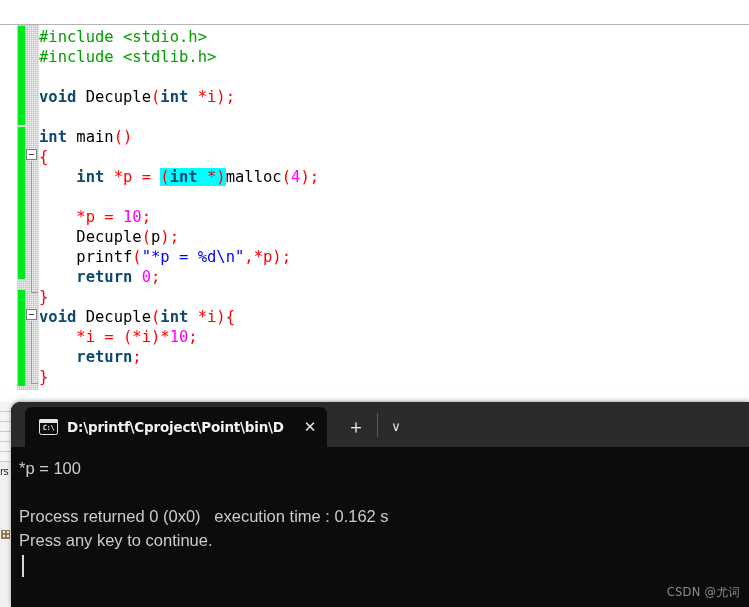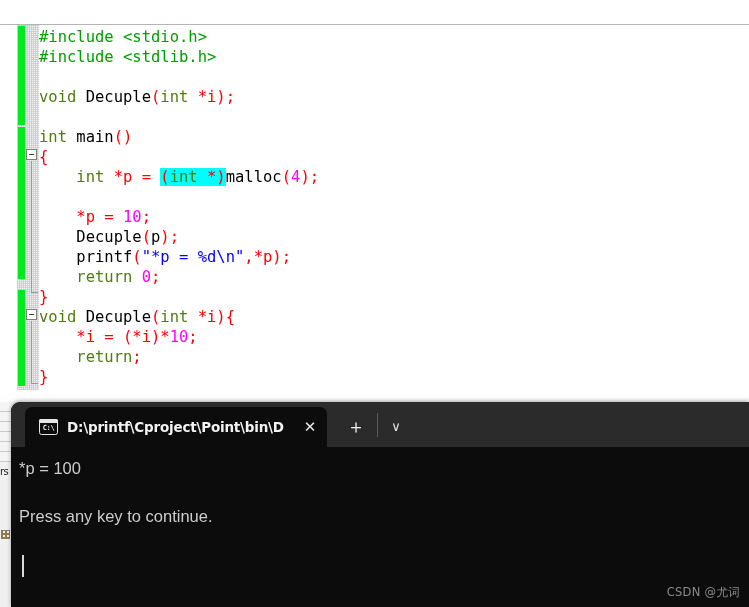--- a/index.html
+++ b/index.html
@@ -51,21 +51,21 @@
 
   
   #code{
     position:absolute;left:39px;top:1px;right:0;top:1px;
     font-family:"DejaVu Sans Mono","Liberation Mono",monospace;
     font-size:15.5px;line-height:20px;
     white-space:pre;color:#000000;
     padding-top:2px;
   }
   .ln{height:20px;}
-  .kw{color:#4d7c0f;font-weight:normal;}
+  .kw{color:#0c4a6e;font-weight:bold;}
   .op{color:#ff0000;}
   .num{color:#ff00ff;}
   .str{color:#0000ff;}
   .pre{color:#00a000;}
   .id{color:#000000;}
   .sel{background:#00ffff;}
 
   
   #fade{
     position:absolute;left:0;bottom:0;width:749px;height:36px;
@@ -209,16 +209,16 @@
       </div>
       <div id="tab-title">D:\printf\Cproject\Point\bin\D</div>
       <div id="tab-close">✕</div>
     </div>
 
     <div id="tab-new">＋</div>
     <div id="tab-sep"></div>
     <div id="tab-chevron">∨</div>
   </div>
 
-  <div id="term-body"><div class="tl">*p = 100</div><div class="tl">&nbsp;</div><div class="tl">Press any key to continue.</div></div>
+  <div id="term-body"><div class="tl">*p = 100</div><div class="tl">&nbsp;</div><div class="tl">Process returned 0 (0x0)   execution time : 0.162 s</div><div class="tl">Press any key to continue.</div></div>
   <div id="caret"></div>
   <div id="watermark">CSDN @尤词</div>
 </div>
 
 </body></html>

